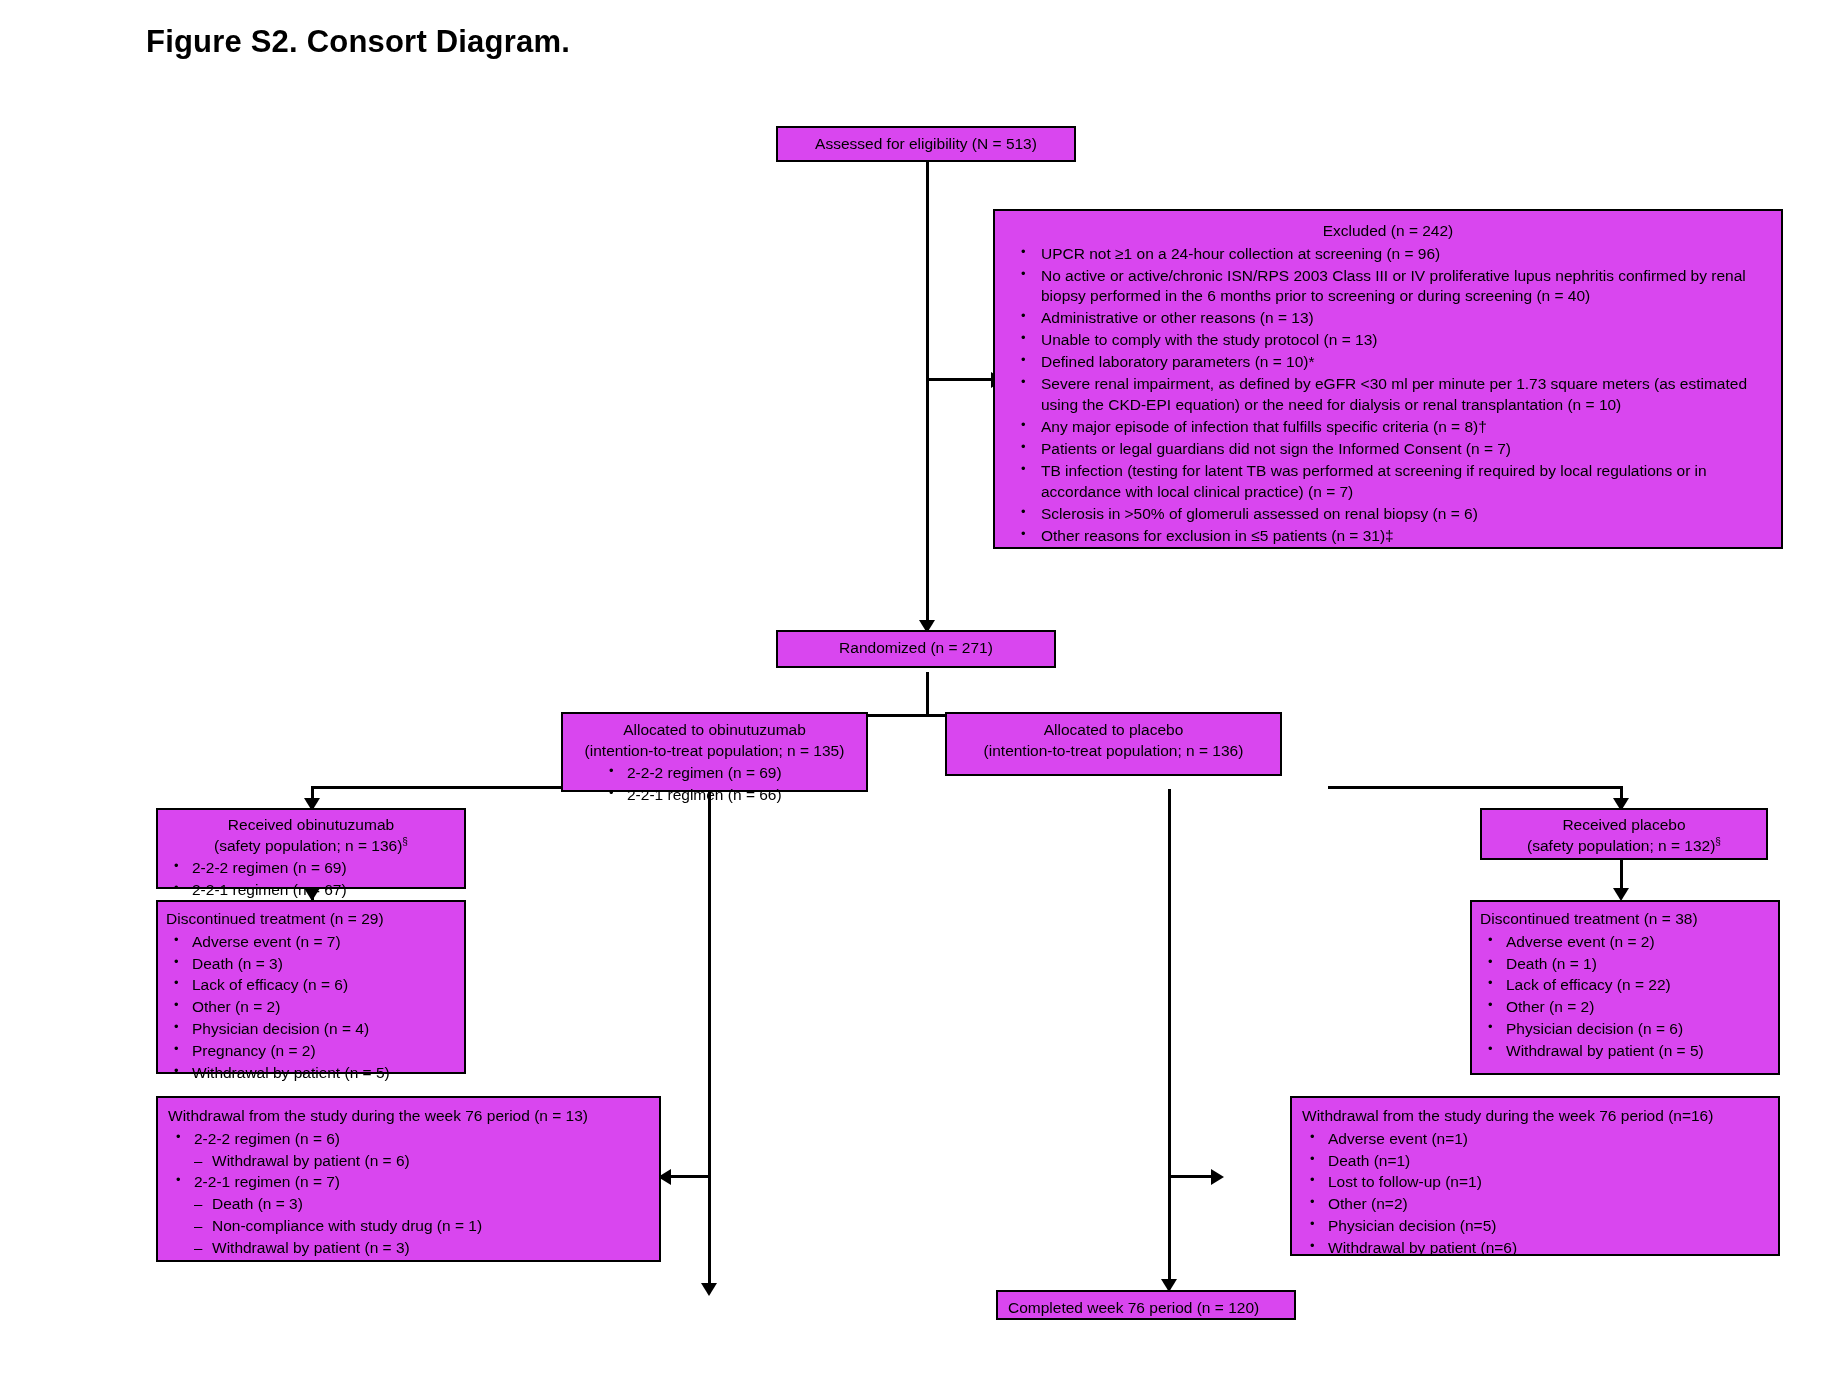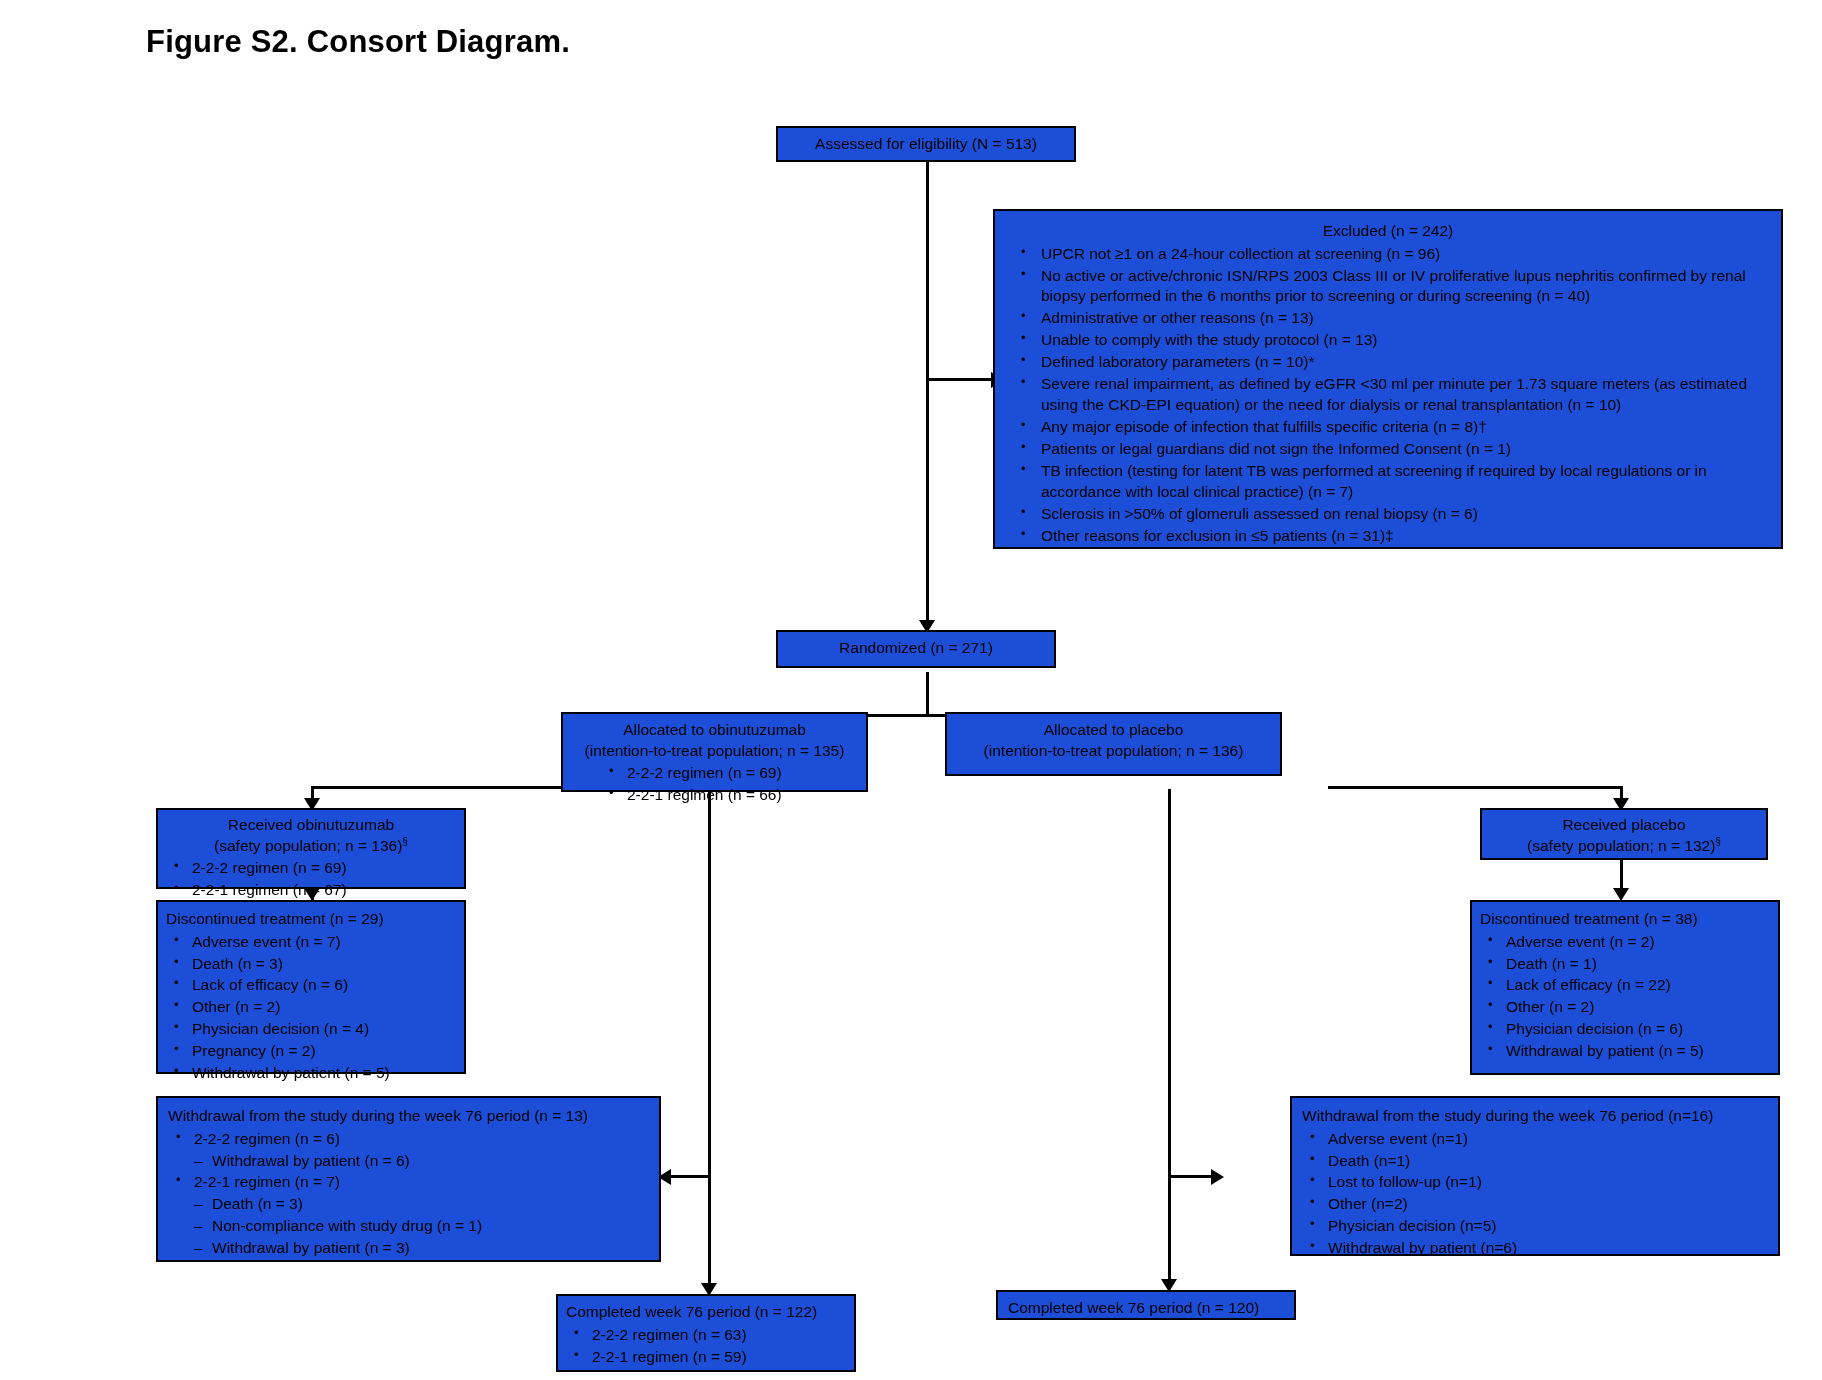--- a/index.html
+++ b/index.html
@@ -13,21 +13,21 @@
   }
   #canvas{position:absolute;left:0;top:0;width:1822px;height:1380px;margin-left:28px;}
   .title{
     position:absolute;left:118px;top:24px;
     font-size:31px;font-weight:bold;letter-spacing:.2px;
     white-space:nowrap;
   }
   .box{
     position:absolute;
     border:2.5px solid #000;
-    background:#1d4ed8;
+    background:#d946ef;
     box-sizing:border-box;
     font-size:15.5px;
     line-height:1.33;
     z-index:3;
   }
   .box.center{text-align:center;}
   .box .hd{white-space:nowrap;}
   .box.pad{padding:6px 10px 7px 10px;}
   ul.bl{list-style:none;margin:2px 0 0 0;padding:0;}
   ul.bl li{
@@ -112,21 +112,21 @@
   <div class="box excl pad" style="left:965px;top:209px;width:790px;height:340px;padding:10px 14px;">
     <div class="hd" style="text-align:center;">Excluded (n = 242)</div>
     <ul class="bl wrap">
         <li>UPCR not ≥1 on a 24-hour collection at screening (n = 96)</li>
         <li>No active or active/chronic ISN/RPS 2003 Class III or IV proliferative lupus nephritis confirmed by renal biopsy performed in the 6 months prior to screening or during screening (n = 40)</li>
         <li>Administrative or other reasons (n = 13)</li>
         <li>Unable to comply with the study protocol (n = 13)</li>
         <li>Defined laboratory parameters (n = 10)*</li>
         <li>Severe renal impairment, as defined by eGFR &lt;30 ml per minute per 1.73 square meters (as estimated using the CKD-EPI equation) or the need for dialysis or renal transplantation (n = 10)</li>
         <li>Any major episode of infection that fulfills specific criteria (n = 8)†</li>
-        <li>Patients or legal guardians did not sign the Informed Consent (n = 1)</li>
+        <li>Patients or legal guardians did not sign the Informed Consent (n = 7)</li>
         <li>TB infection (testing for latent TB was performed at screening if required by local regulations or in accordance with local clinical practice) (n = 7)</li>
         <li>Sclerosis in &gt;50% of glomeruli assessed on renal biopsy (n = 6)</li>
         <li>Other reasons for exclusion in ≤5 patients (n = 31)‡</li>
       </ul>
   </div>
 
   <div class="box center pad" style="left:748px;top:630px;width:280px;height:38px;">
     <div class="hd">Randomized (n = 271)</div>
   </div>
 
@@ -200,25 +200,18 @@
     <ul class="bl">
         <li>Adverse event (n=1)</li>
         <li>Death (n=1)</li>
         <li>Lost to follow-up (n=1)</li>
         <li>Other (n=2)</li>
         <li>Physician decision (n=5)</li>
         <li>Withdrawal by patient (n=6)</li>
       </ul>
   </div>
 
-  <div class="box pad" style="left:528px;top:1294px;width:300px;height:78px;padding:6px 8px;">
-    <div class="hd">Completed week 76 period (n = 122)</div>
-    <ul class="bl">
-        <li>2-2-2 regimen (n = 63)</li>
-        <li>2-2-1 regimen (n = 59)</li>
-      </ul>
-  </div>
 
   <div class="box pad" style="left:968px;top:1290px;width:300px;height:30px;padding:6px 10px;">
     <div class="hd">Completed week 76 period (n = 120)</div>
   </div>
 
 </div>
 
 </body></html>

